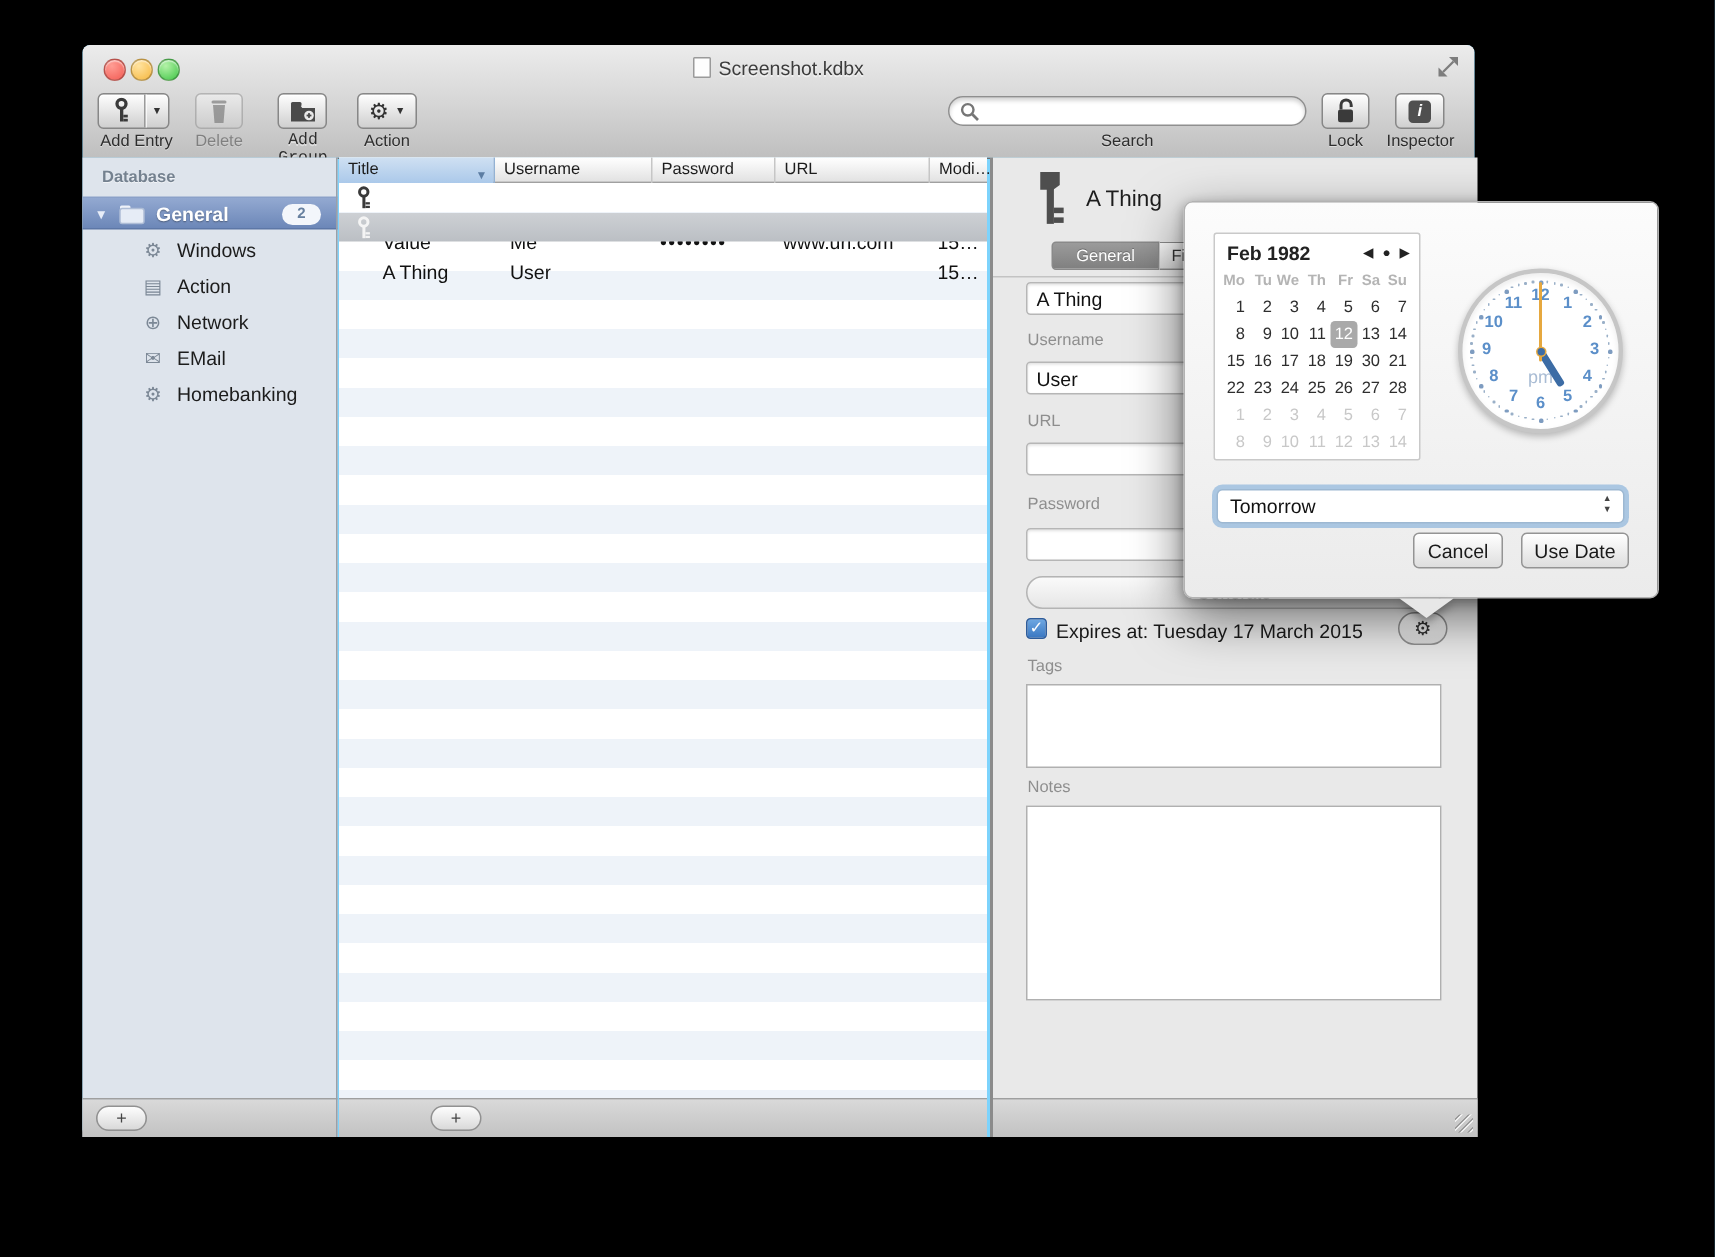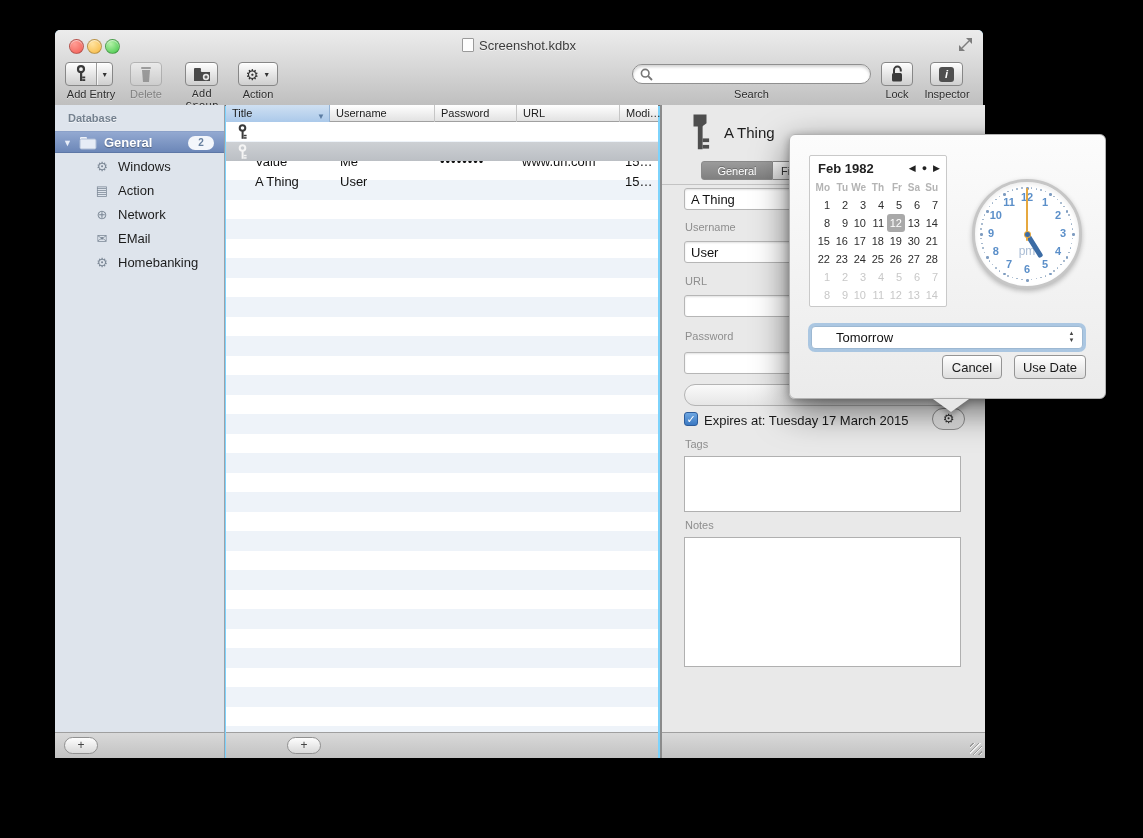--- a/index.html
+++ b/index.html
@@ -85,21 +85,21 @@
   .cal-d.muted{color:#c8c8c8;}
   .cal-d.sel{background:#a9a9a9;border-radius:3px;color:#fff;}
   #clock{position:absolute;left:182px;top:44px;width:104px;height:104px;border-radius:50%;background:#fff;
        border:3px solid #c6c6c6;box-shadow:0 2px 5px rgba(0,0,0,.25),inset 0 2px 4px rgba(0,0,0,.08);box-sizing:content-box;}
   .ck-n{position:absolute;width:16px;height:14px;text-align:center;font-size:11px;font-weight:bold;color:#5b8fc9;}
   .ck-dot{position:absolute;width:1.5px;height:1.5px;border-radius:50%;background:#9ab0c8;}
   .ck-dot.big{width:2.5px;height:2.5px;background:#7e9cc0;}
   .hand{position:absolute;border-radius:2px;}
   #pm{position:absolute;left:0;top:62px;width:104px;text-align:center;font-size:12px;color:#a9bcd4;}
   #preset{position:absolute;left:21px;top:191px;width:272px;height:23px;background:#fff;border:1px solid #9db8d2;border-radius:4px;
-       box-shadow:0 0 0 3px rgba(115,165,215,.55);font-size:13px;color:#111;line-height:21px;padding-left:24px;box-sizing:border-box;}
+       box-shadow:0 0 0 3px rgba(115,165,215,.55);font-size:13px;color:#111;line-height:21px;padding-left:8px;box-sizing:border-box;}
   #preset-stepper{position:absolute;right:4px;top:3px;width:13px;height:16px;text-align:center;color:#444;}
   #preset-stepper div{font-size:6px;line-height:7px;}
   .pbtn{position:absolute;top:220px;height:24px;border-radius:4px;background:linear-gradient(#fff,#dedede);
        border:1px solid #949494;font-size:13px;color:#1a1a1a;text-align:center;line-height:22px;box-sizing:border-box;}
   svg{display:block;}
 </style>
 </head>
 <body>
 
 <div id="stage">

